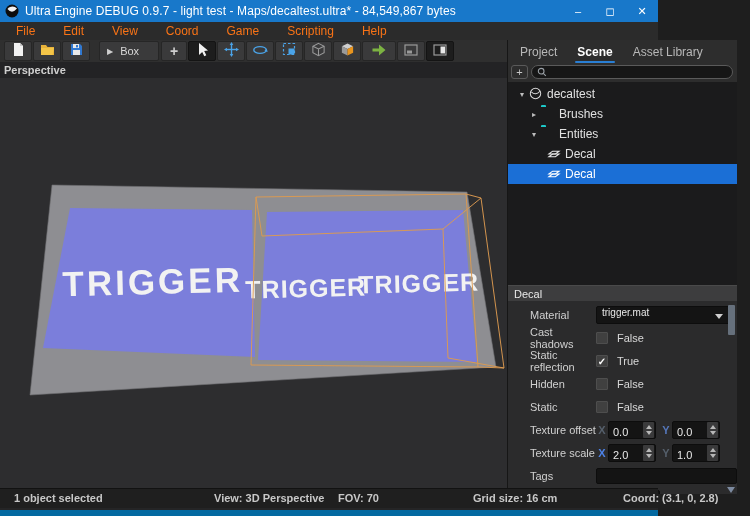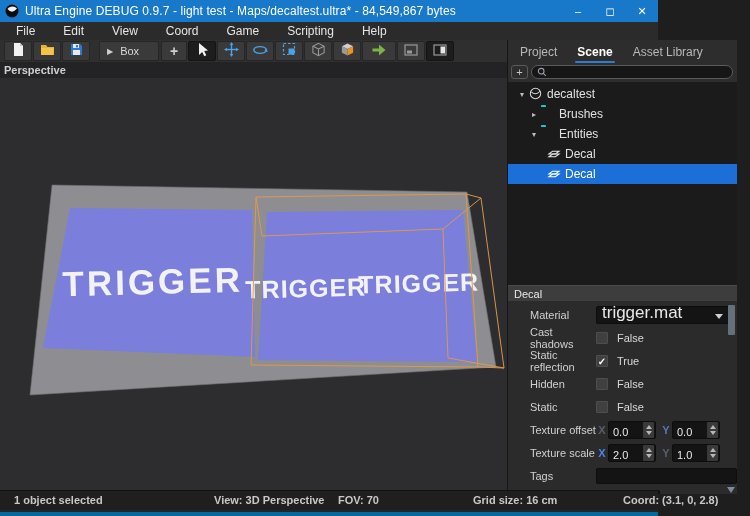--- a/index.html
+++ b/index.html
@@ -1,31 +1,31 @@
 <!DOCTYPE html>
 <html><head>
 <meta charset="utf-8">
 <style>
   * { margin:0; padding:0; box-sizing:border-box; }
   html,body { width:750px; height:516px; background:#1e1e1e; overflow:hidden;
     font-family:"Liberation Sans", sans-serif; }
   .window { position:relative; width:658px; height:516px; background:#252526;
-    border-bottom:4px solid #0369a1; }
+    border-bottom:6px solid #0369a1; }
 
   
   .titlebar { height:22px; background:#1878ca; display:flex; align-items:center; color:#fff; }
   .app-icon { width:14px; height:14px; margin:0 6px 0 5px; flex:0 0 auto; }
   .title-text { font-size:12px; letter-spacing:.1px; white-space:nowrap; }
   .win-controls { margin-left:auto; display:flex; height:100%; }
   .win-btn { width:32px; height:100%; display:flex; align-items:center; justify-content:center;
     font-size:11px; color:#fff; cursor:default; }
 
   
   .menubar { height:18px; background:#2b2b2b; display:flex; align-items:center; padding-left:2px; }
-  .menu-item { color:#e5e5e5; font-size:12px; padding:0 14px; line-height:18px; }
+  .menu-item { color:#f97316; font-size:12px; padding:0 14px; line-height:18px; }
 
   
   .main-row { display:flex; height:454px; }
   .left-col { width:507px; display:flex; flex-direction:column; }
 
   
   .toolbar { height:22px; background:#2f2f2f; display:flex; align-items:center; }
   .tbtn { height:20px; width:28px; margin-top:0; background:#3a3a3b; border:1px solid #262626;
     border-radius:2px; display:flex; align-items:center; justify-content:center; }
   .tbtn + .tbtn { margin-left:1px; }
@@ -73,21 +73,21 @@
     background:#1dc8c8; border-radius:1px 1px 0 0; }
 
   
   .props-header { height:16px; background:#3d3d3e; border-top:1px solid #4a4a4a; color:#e8e8e8;
     font-size:11px; display:flex; align-items:center; padding-left:6px; }
   .props { position:relative; flex:1; background:#2b2b2c; overflow:hidden; padding-top:2px; }
   .prow { height:23px; display:flex; align-items:center; padding-left:22px; position:relative; }
   .plabel { width:66px; flex:0 0 auto; color:#d0d0d0; font-size:11px; }
   .pctrl { display:flex; align-items:center; }
   .dropdown { width:134px; height:18px; background:#141414; border:1px solid #0d0d0d; border-radius:2px;
-    display:flex; align-items:flex-end; color:#e8e8e8; font-size:17px; padding-left:5px; position:relative; }
+    display:flex; align-items:flex-start; color:#e8e8e8; font-size:10px; padding-left:5px; position:relative; }
   .dd-caret { position:absolute; right:6px; top:7px; width:0; height:0;
     border-left:4px solid transparent; border-right:4px solid transparent; border-top:5px solid #cfcfcf; }
   .checkbox { width:12px; height:12px; background:#404040; border:1px solid #4e4e4e; border-radius:1px;
     color:#fff; font-size:10px; line-height:11px; text-align:center; font-weight:bold; }
   .cbval { margin-left:9px; color:#d8d8d8; font-size:11px; }
   .axis { width:12px; text-align:center; font-size:11px; font-weight:bold; }
   .ax-dim { color:#56606c; } .ax-mid { color:#5577bb; } .ax-hi { color:#4d82e8; }
   .spinfield { width:48px; height:18px; background:#141414; border:1px solid #0d0d0d; border-radius:2px;
     display:flex; align-items:flex-end; position:relative; margin-right:4px; }
   .spinfield .val { color:#e8e8e8; font-size:11px; padding-left:4px; flex:1; }

